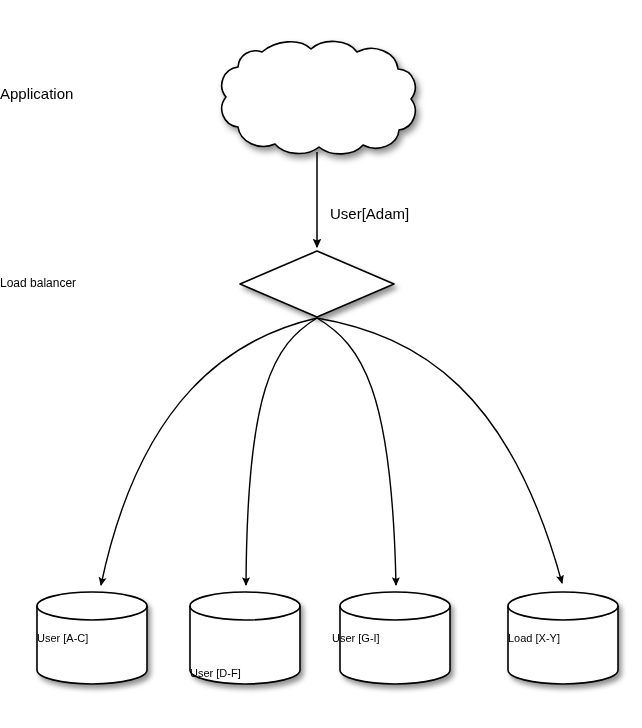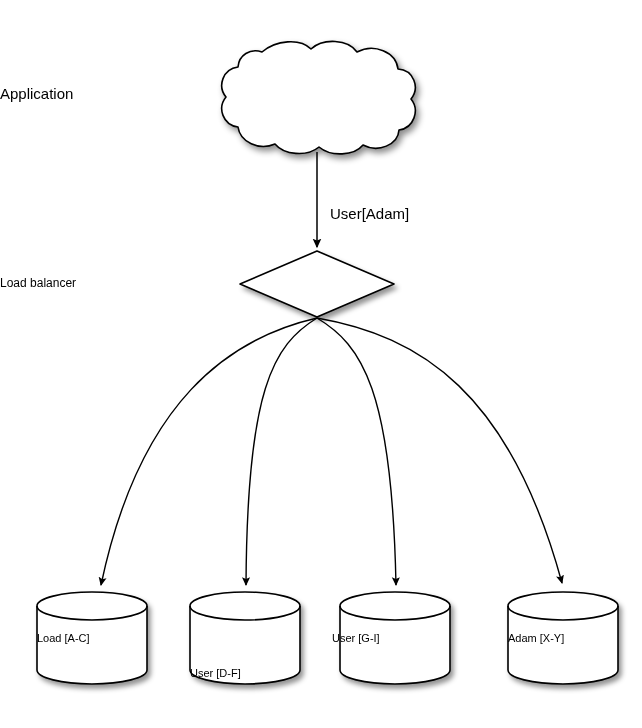--- a/index.html
+++ b/index.html
@@ -136,21 +136,21 @@
       <path d="M 508 606 A 55 14 0 0 0 618 606" fill="none" stroke="#000000" stroke-width="1.6"></path>
     </g>
   </svg>
 
   <div class="node-label label-app">Application</div>
 
   <div class="node-label label-edge">User[Adam]</div>
 
   <div class="node-label label-lb">Load balancer</div>
 
-  <div class="node-label label-db label-db-0">Load [A-C]</div>
+  <div class="node-label label-db label-db-0">User [A-C]</div>
 
   <div class="node-label label-db label-db-1">User [D-F]</div>
 
   <div class="node-label label-db label-db-2">User [G-I]</div>
 
-  <div class="node-label label-db label-db-3">Adam [X-Y]</div>
+  <div class="node-label label-db label-db-3">Load [X-Y]</div>
 
 </div>
 
 </body></html>

